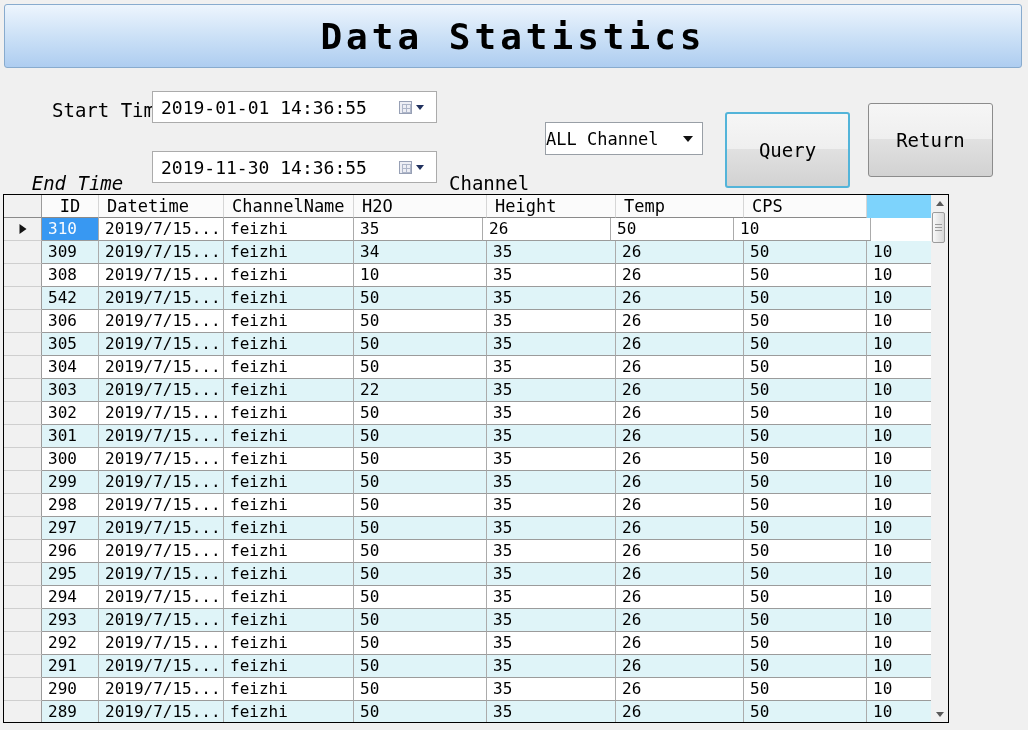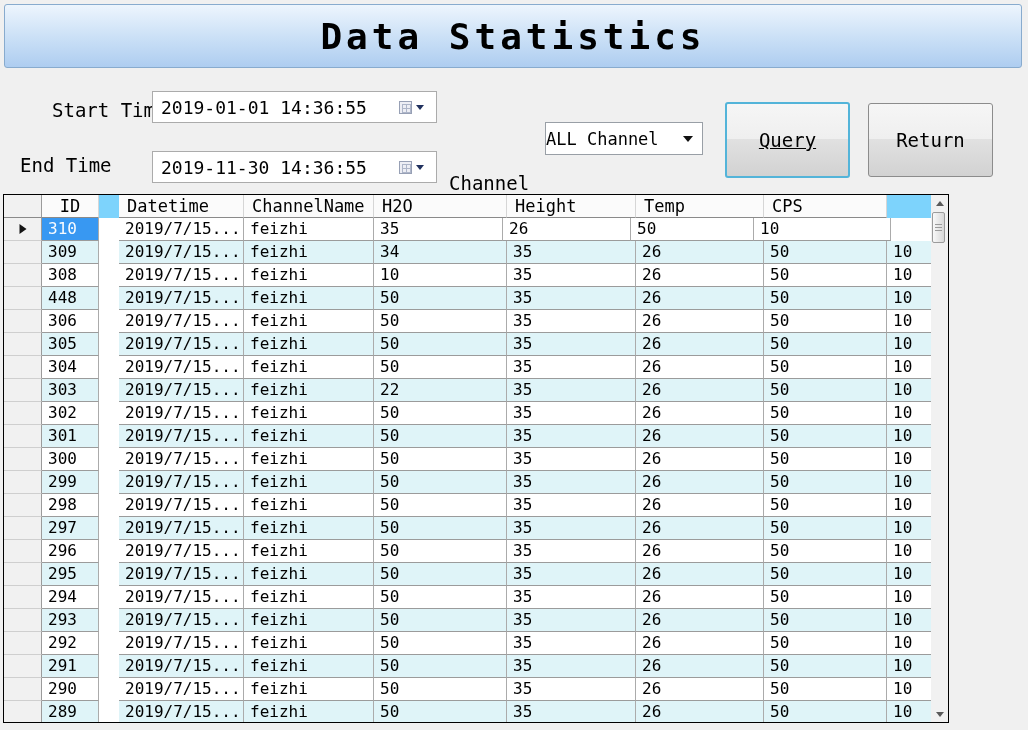--- a/index.html
+++ b/index.html
@@ -13,21 +13,21 @@
   .banner{
     position:absolute;left:4px;top:4px;width:1016px;height:62px;
     background:linear-gradient(#EDF5FD, #C9DFF6 55%, #AECDF0);
     border:1px solid #88ABCE;border-radius:3px;
     display:flex;align-items:center;justify-content:center;
     font-size:36px;font-weight:bold;letter-spacing:4px;
   }
   
   .lbl{position:absolute;font-size:19px;white-space:nowrap;}
   .lbl-start{left:20px;top:99px;width:115px;text-align:left;margin-left:32px;}
-  .lbl-end{left:20px;top:154px;width:115px;text-align:left;}
+  .lbl-end{left:20px;top:172px;width:115px;text-align:center;font-style:italic;}
   .lbl-channel{left:449px;top:129px;margin-top:43px;}
   .dtp{
     position:absolute;left:152px;width:285px;height:32px;
     background:#FFF;border:1px solid #ABABAB;box-sizing:border-box;
     display:flex;align-items:center;justify-content:space-between;text-align:right;
   }
   .dtp-start{top:91px;}
   .dtp-end{top:151px;}
   .dtp-value{font-size:18px;padding-left:8px;white-space:nowrap;}
   .dtp-btn{display:flex;align-items:center;gap:4px;margin-right:12px;}
@@ -47,41 +47,41 @@
     font-size:17px;cursor:default;
   }
   .combo-value{white-space:nowrap;}
   .combo-arrow{width:0;height:0;border-left:5px solid transparent;border-right:5px solid transparent;border-top:6px solid #111;margin-right:9px;}
   .btn{
     position:absolute;box-sizing:border-box;border-radius:3px;
     font-family:inherit;font-size:19px;color:#000;
     background:linear-gradient(#F6F6F6 0%,#EFEFEF 48%,#E1E1E1 48%,#D2D2D2 100%);
     display:flex;align-items:center;justify-content:center;cursor:default;
   }
-  .btn-query{left:725px;top:102px;width:125px;height:76px;border:2px solid #53B4D9;text-decoration:underline;}
+  .btn-query{left:725px;top:112px;width:125px;height:76px;border:2px solid #53B4D9;}
   .btn-return{left:868px;top:103px;width:125px;height:74px;border:1px solid #8C8C8C;}
   
   .grid{
     position:absolute;left:3px;top:194px;width:946px;height:529px;
     box-sizing:border-box;border:1px solid #000000;background:#7dd3fc;overflow:hidden;
   }
   .grid-table{position:absolute;left:0;top:0;width:1003px;height:527px;overflow:hidden;}
   .ghead,.grow{display:flex;}
   .ghead{height:23px;}
   .grow{height:23px;background:#FFF;}
   .cell{
     box-sizing:border-box;flex:none;overflow:hidden;white-space:nowrap;
     font-size:16px;line-height:22px;padding-left:6px;
     border-right:1px solid #ABABAB;border-bottom:1px solid #9B9B9B;
   }
   .rh{width:38px;background:#F1F1F1;border-right:1px solid #9B9B9B;border-bottom:1px solid #CFCFCF;position:relative;padding-left:0;}
   .corner{background:#F1F1F1;border-bottom:1px solid #8A8A8A;}
   .hcell{background:#FBFBFB;border-right:1px solid #D6D6D6;border-bottom:1px solid #8A8A8A;font-size:17px;padding-left:8px;}
   .hcell.c0{text-align:center;padding-left:0;}
-  .c0{width:57px;}.c1{width:125px;margin-left:20px;}.c2{width:130px;}.c3{width:133px;}
+  .c0{width:57px;}.c1{width:125px;}.c2{width:130px;}.c3{width:133px;}
   .c4{width:129px;}.c5{width:128px;}.c6{width:123px;}.c7{width:137px;}
   .grow.alt .cell:not(.rh):not(.sel){background:#DFF4F8;}
   .sel{background:#3898F2;color:#F8FBFF;}
   .pointer{
     position:absolute;left:50%;top:50%;transform:translate(-50%,-50%);
     width:0;height:0;border-left:7px solid #151515;border-top:5px solid transparent;border-bottom:5px solid transparent;
   }
   
   .vscroll{position:absolute;right:0;top:0;width:17px;height:527px;background:#F1F1F1;}
   .sb-up,.sb-down{position:absolute;left:0;width:17px;height:16px;display:flex;align-items:center;justify-content:center;}
@@ -175,21 +175,21 @@
             <div class="cell c1">2019/7/15...</div>
             <div class="cell c2">feizhi</div>
             <div class="cell c3">10</div>
             <div class="cell c4">35</div>
             <div class="cell c5">26</div>
             <div class="cell c6">50</div>
             <div class="cell c7">10</div>
           </div>
           <div class="grow alt">
             <div class="cell rh"></div>
-            <div class="cell c0">448</div>
+            <div class="cell c0">542</div>
             <div class="cell c1">2019/7/15...</div>
             <div class="cell c2">feizhi</div>
             <div class="cell c3">50</div>
             <div class="cell c4">35</div>
             <div class="cell c5">26</div>
             <div class="cell c6">50</div>
             <div class="cell c7">10</div>
           </div>
           <div class="grow">
             <div class="cell rh"></div>

